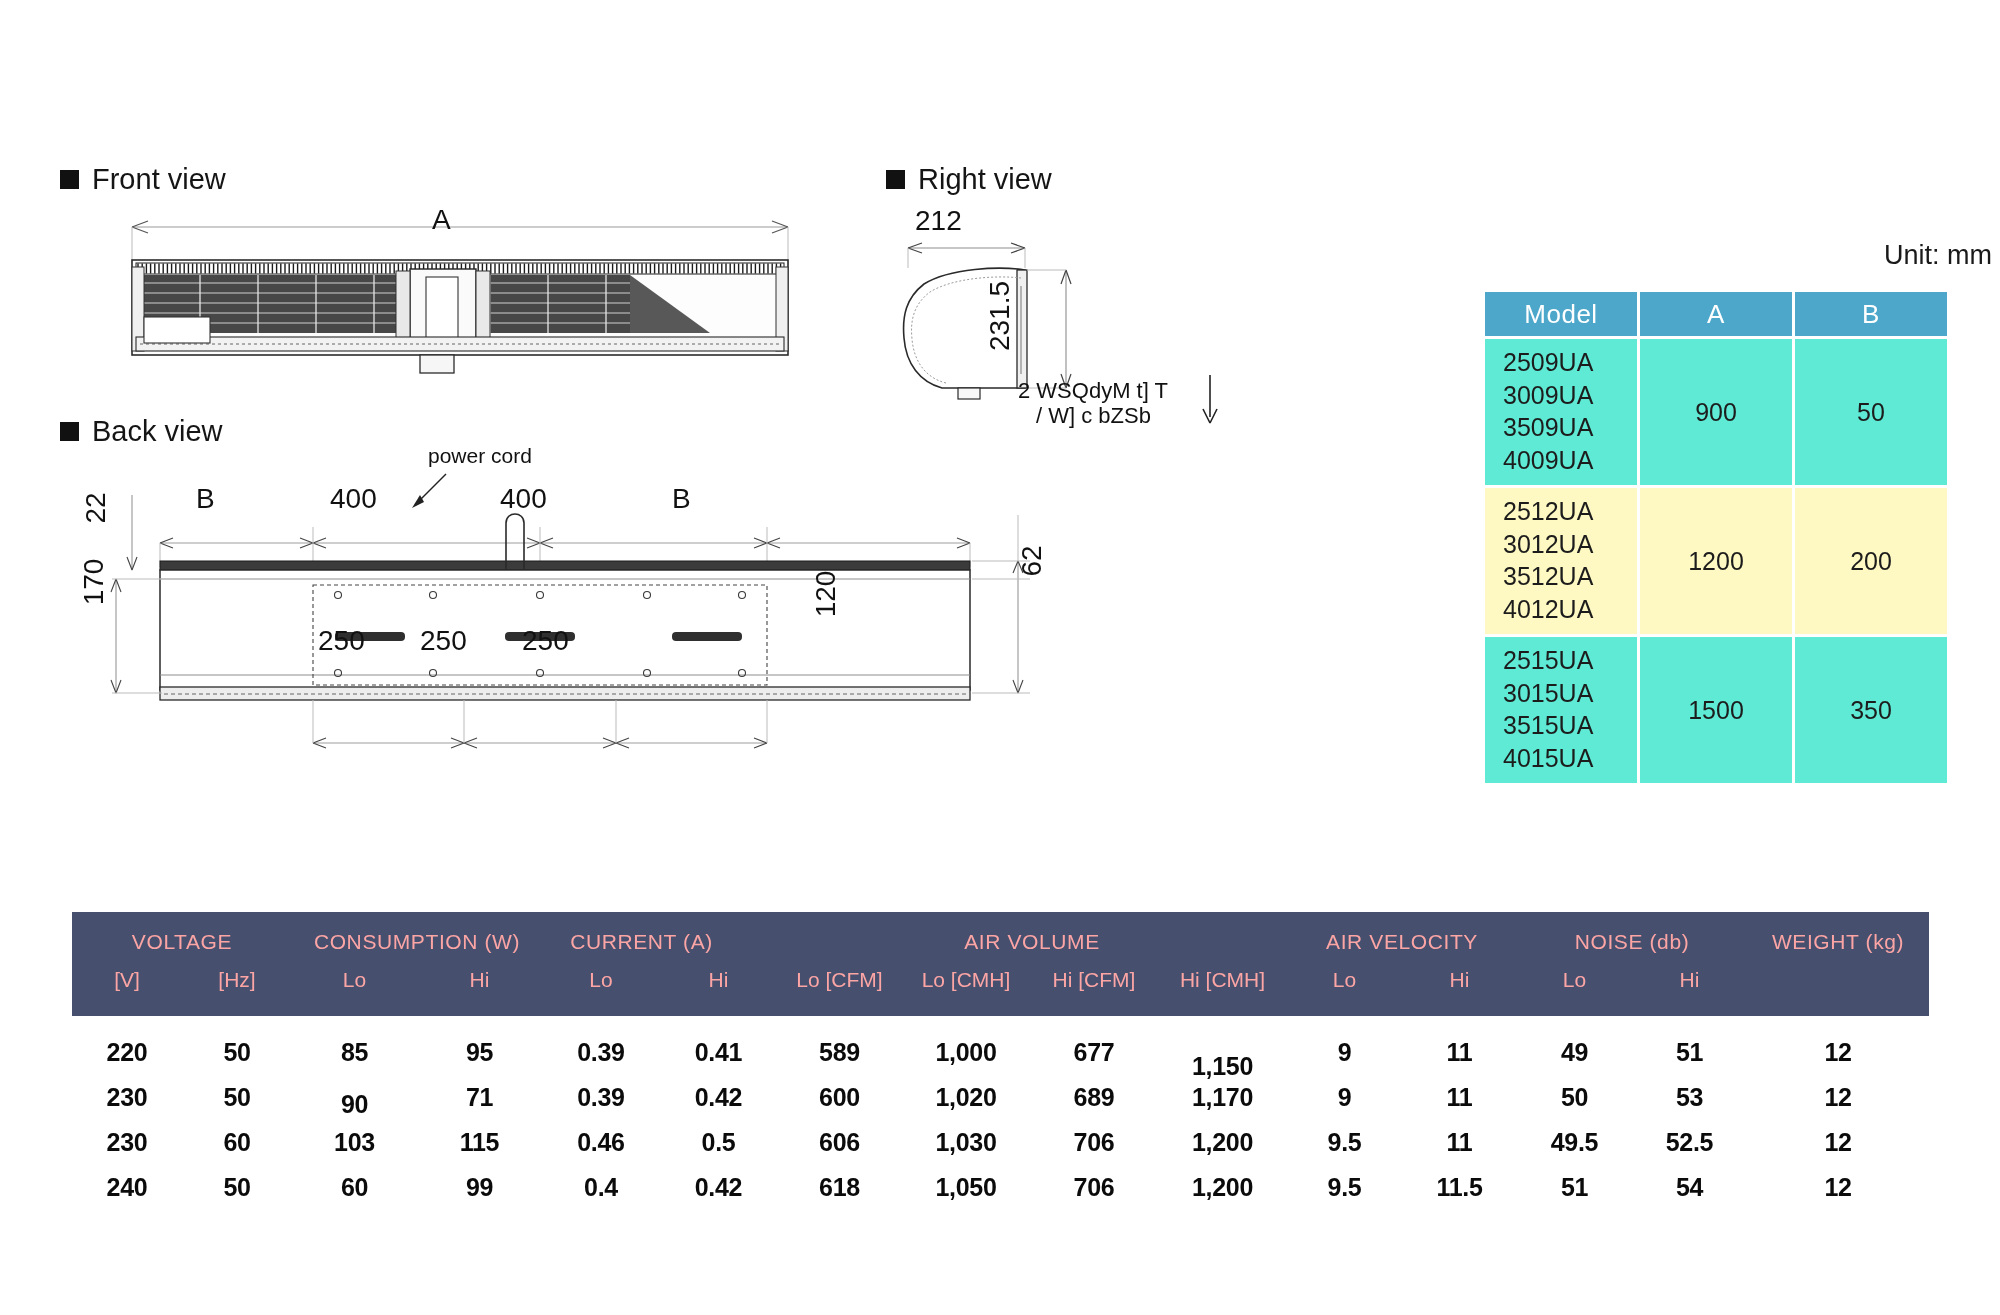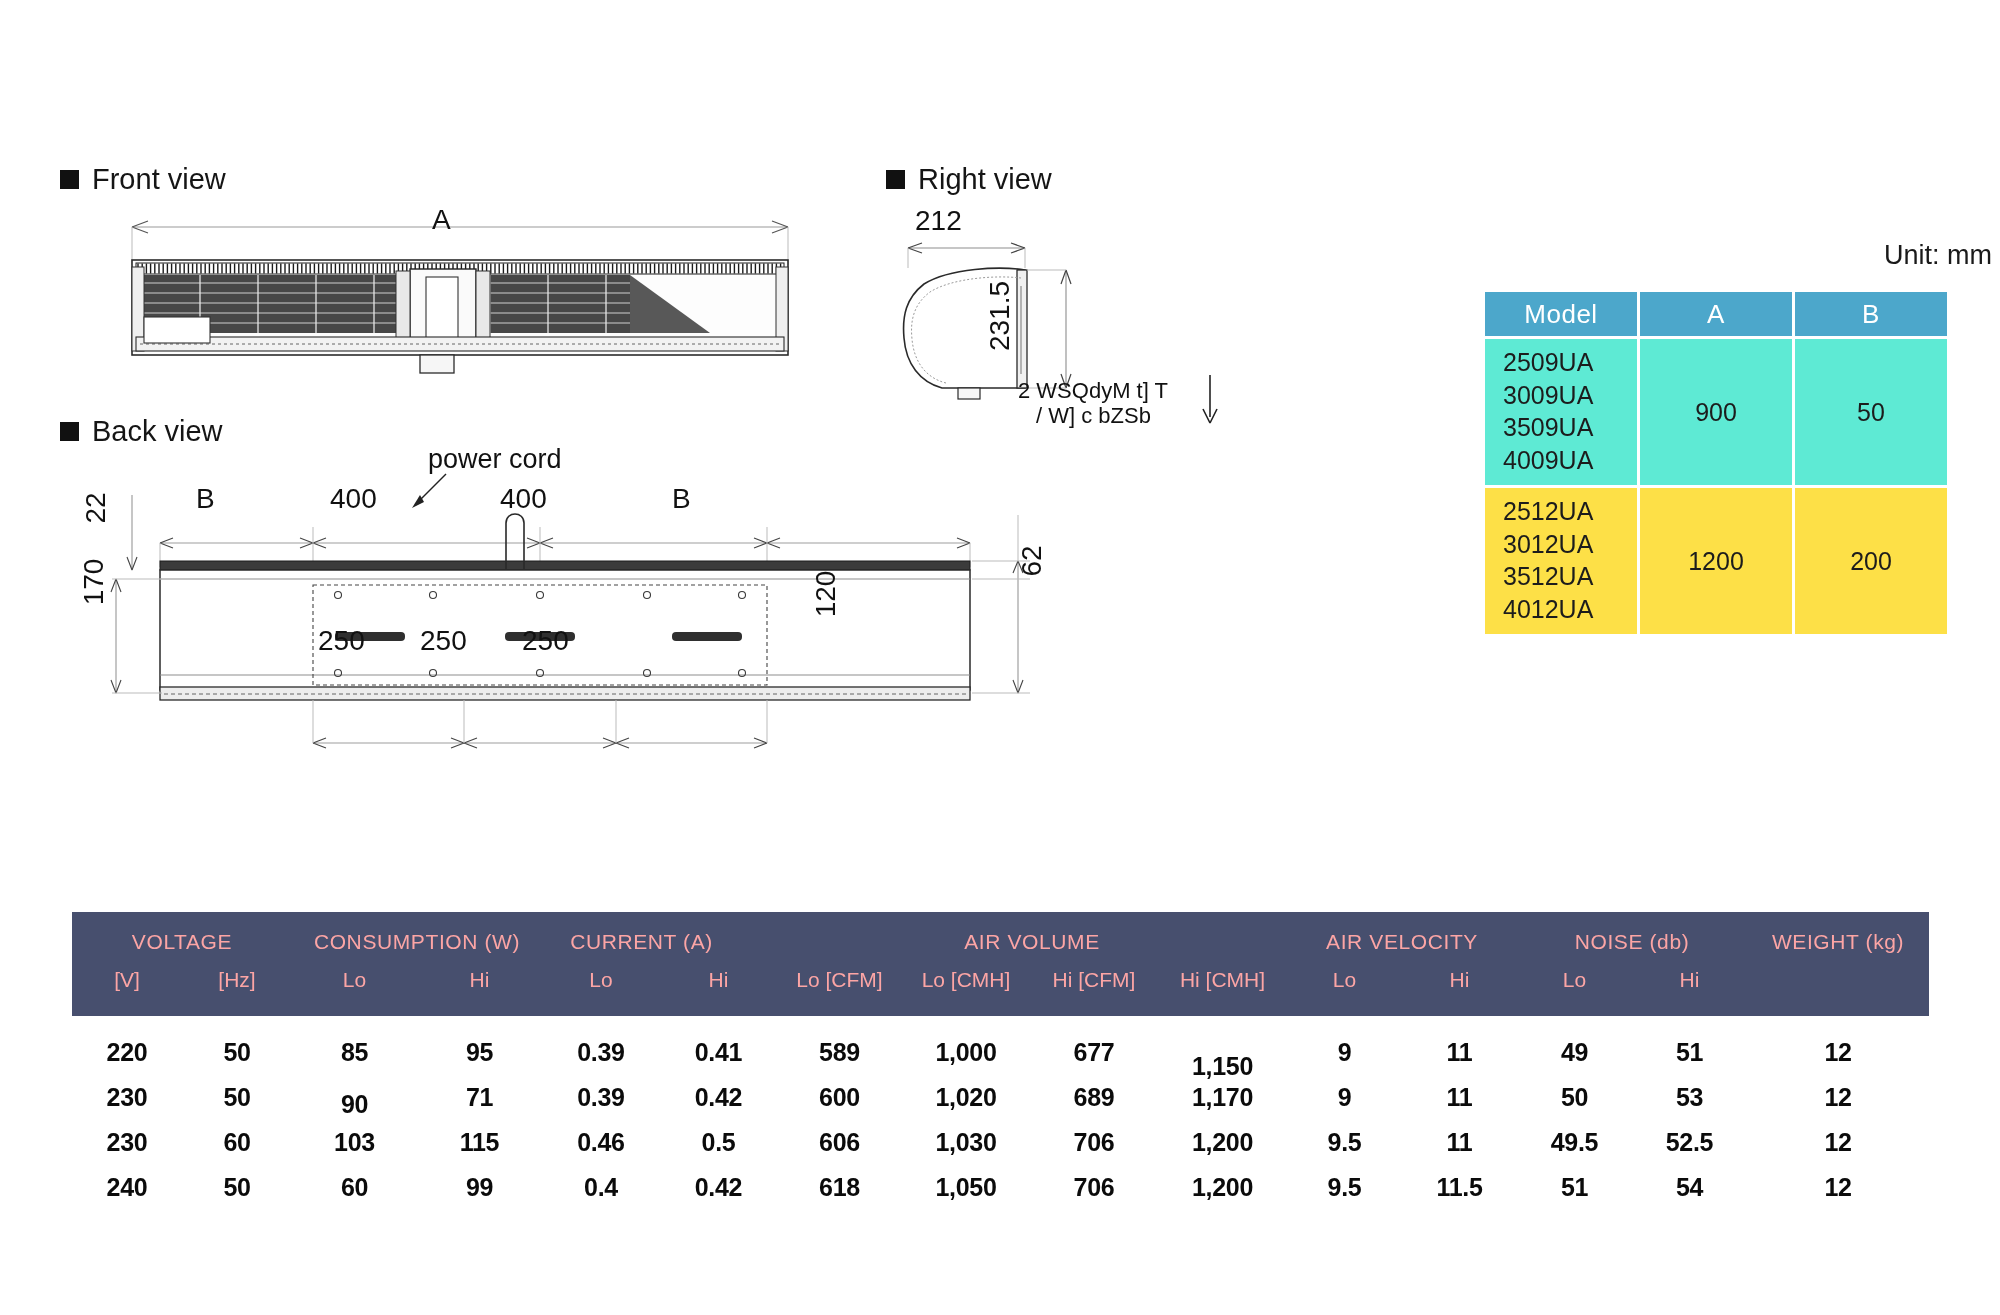--- a/index.html
+++ b/index.html
@@ -43,21 +43,21 @@
     font-size: 26px; height: 44px; text-align: center;
     letter-spacing: .5px;
   }
   .model-table td {
     text-align: center; font-size: 25px; color: #1c1c1c;
     vertical-align: middle;
   }
   .mdl-col { width: 152px; }
   .ab-col  { width: 152px; }
   .grp-blue  td { background: #5eead4; }
-  .grp-green td { background: #fde047; }
+  .grp-green td { background: #fef9c3; }
   .model-names { line-height: 1.30; padding: 7px 0 9px 18px; text-align: left !important; }
 
   
   .spec-wrap { position: absolute; left: 72px; top: 912px; width: 1857px; }
   .spec-head {
     background: #474f6e; color: #fca5a5; position: relative;
     height: 104px; width: 100%;
   }
   .spec-head .grp {
     position: absolute; top: 18px; font-size: 21px;
@@ -451,21 +451,21 @@
   <div class="dim-txt" style="left:500px; top:483px;">400</div>
   <div class="dim-txt" style="left:672px; top:483px;">B</div>
 
   <div class="dim-txt vert" style="left:1002px; top:545px; width:60px; text-align:center;">62</div>
   <div class="dim-txt vert" style="left:786px; top:578px; width:80px; text-align:center;">120</div>
 
   <div class="dim-txt" style="left:318px; top:625px;">250</div>
   <div class="dim-txt" style="left:420px; top:625px;">250</div>
   <div class="dim-txt" style="left:522px; top:625px;">250</div>
 
-  <div class="dim-txt" style="left:428px; top:444px; font-size:27px;">power cord</div>
+  <div class="dim-txt" style="left:428px; top:444px; font-size:21px;">power cord</div>
   <svg class="draw" style="left:404px; top:470px;" width="46" height="46" viewBox="0 0 46 46">
     <line x1="42" y1="4" x2="12" y2="34" stroke="#222" stroke-width="1.5"></line>
     <path d="M8 38 L20 32 L16 25 Z" fill="#222"></path>
   </svg>
 
   <div class="unit-label">Unit: mm</div>
 
   <table class="model-table">
     <thead>
       <tr>
@@ -487,20 +487,30 @@
       </tr>
       <tr class="grp-green">
         <td class="model-names">
           <div>2512UA</div>
           <div>3012UA</div>
           <div>3512UA</div>
           <div>4012UA</div>
         </td>
         <td>1200</td>
         <td>200</td>
+      </tr>
+      <tr class="grp-blue">
+        <td class="model-names">
+          <div>2515UA</div>
+          <div>3015UA</div>
+          <div>3515UA</div>
+          <div>4015UA</div>
+        </td>
+        <td>1500</td>
+        <td>350</td>
       </tr>
     </tbody>
   </table>
 
   <div class="spec-wrap">
     <div class="spec-head" id="spec-head">
         <div class="grp" style="left: 0px; width: 220px;">VOLTAGE</div>
         <div class="grp" style="left: 220px; width: 250px;">CONSUMPTION (W)</div>
         <div class="grp" style="left: 452px; width: 235px;">CURRENT (A)</div>
         <div class="grp" style="left: 705px; width: 510px;">AIR VOLUME</div>

